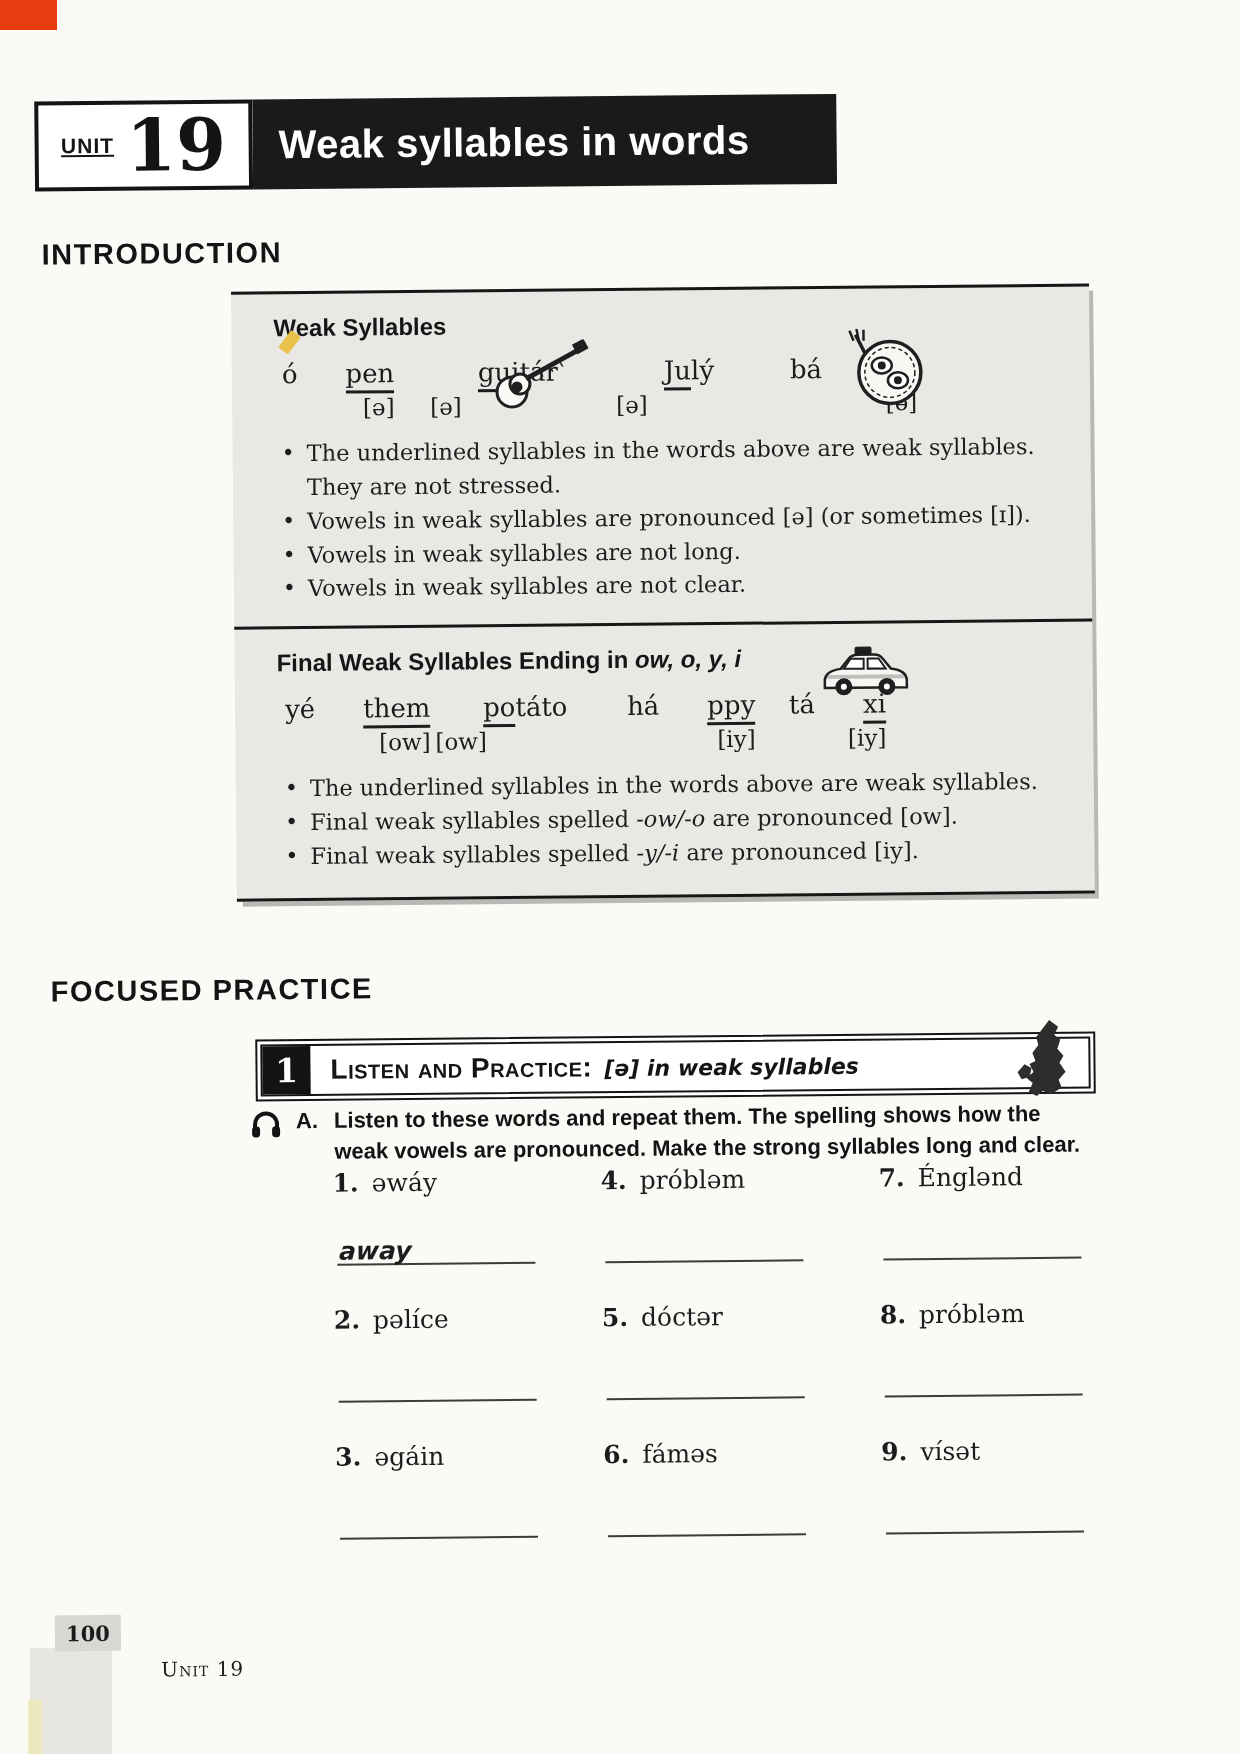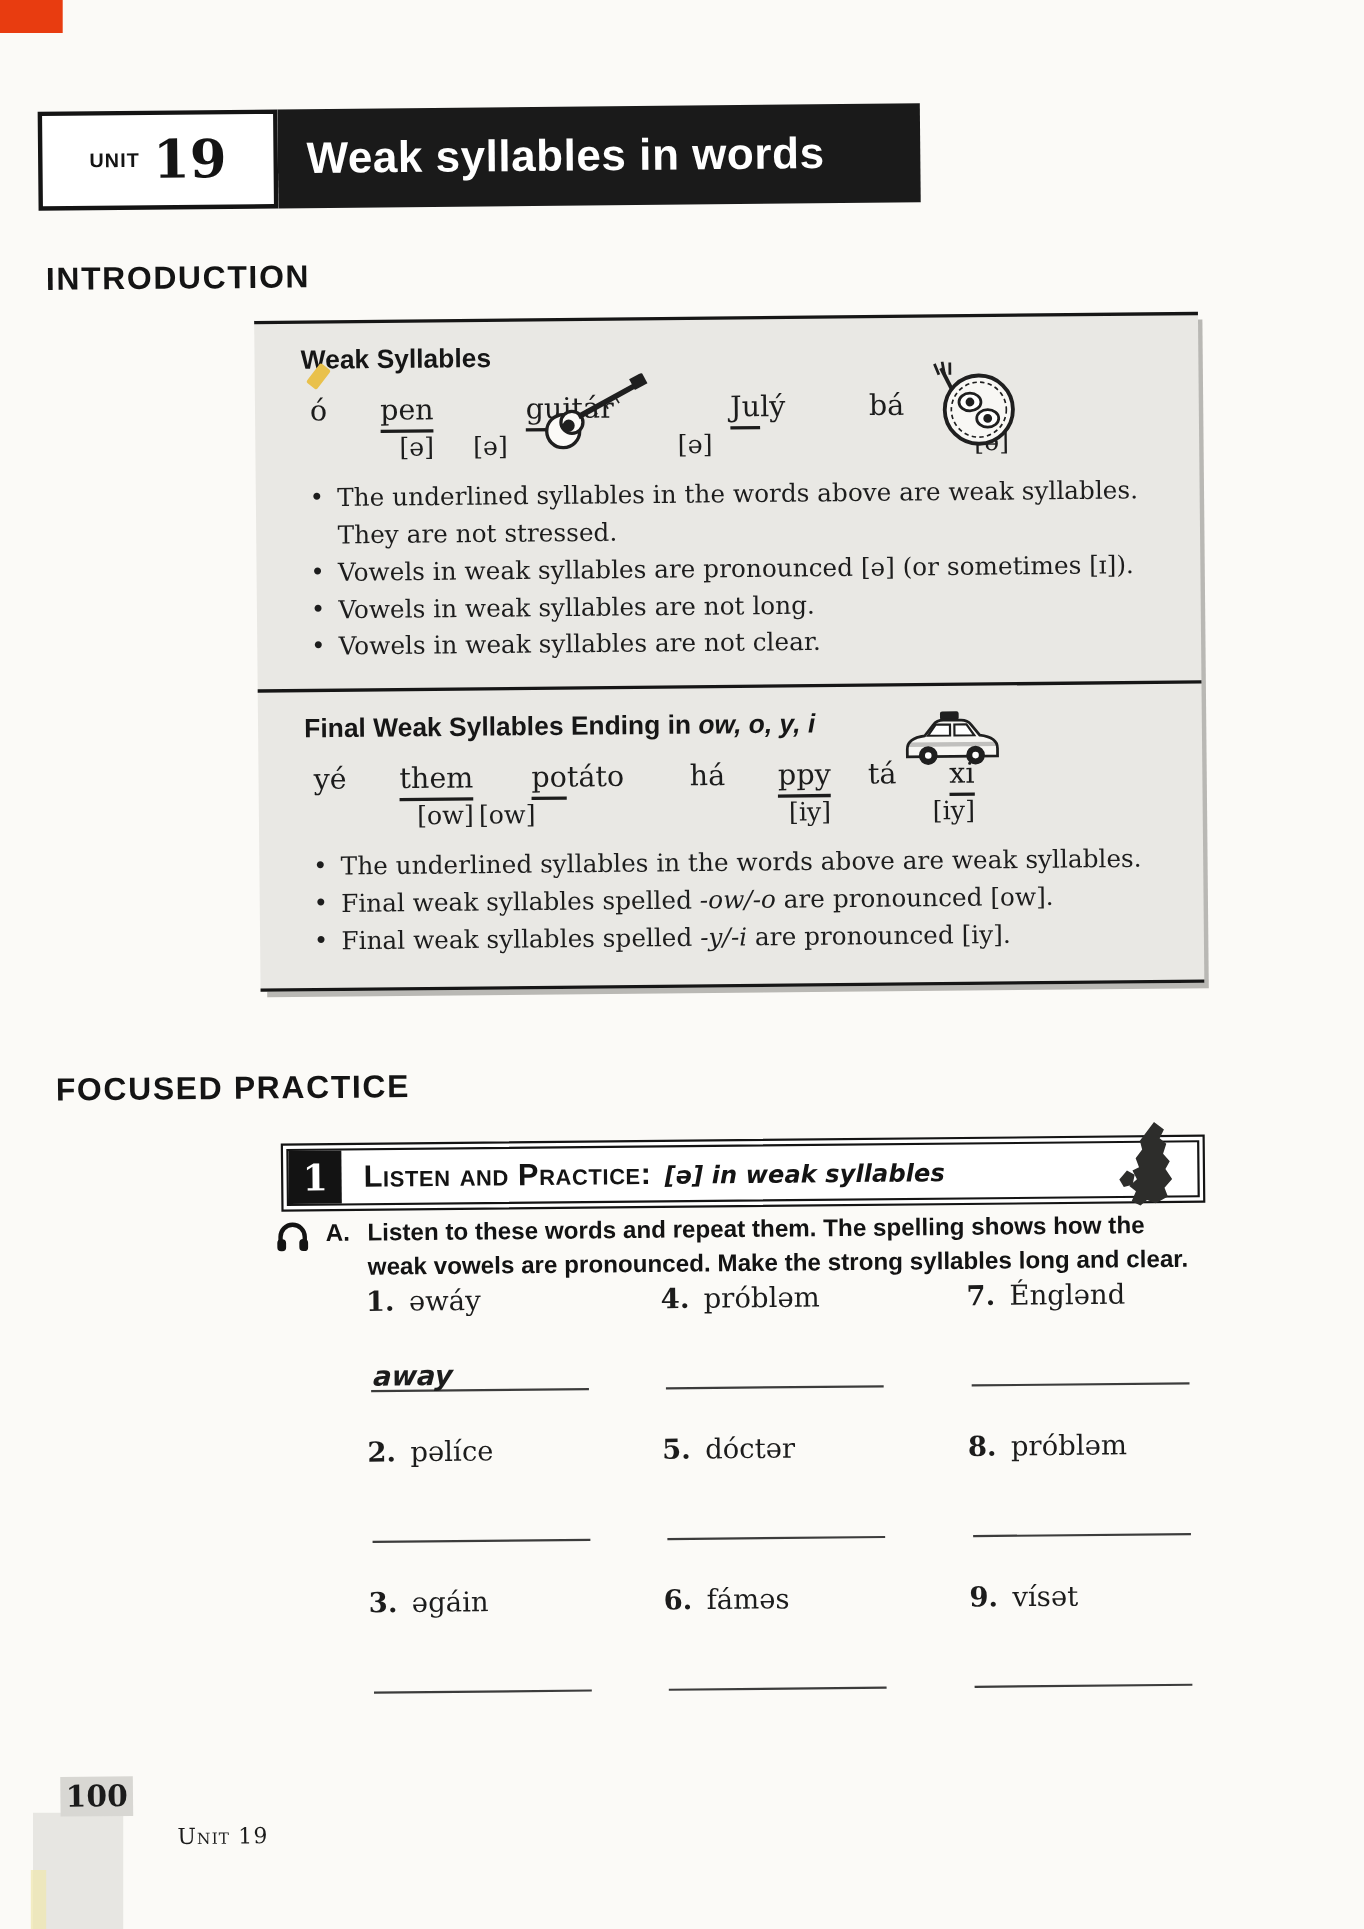--- a/index.html
+++ b/index.html
@@ -9,22 +9,22 @@
 
   
   .corner-strip{position:absolute;left:0;top:0;width:57px;height:30px;}
   .bottom-strip{position:absolute;left:30px;top:1648px;width:82px;height:106px;background:#e7e6e2;}
   .bottom-yellow{position:absolute;left:28px;top:1700px;width:14px;height:54px;opacity:.75;}
   .highlight-artifact{position:absolute;left:287px;top:328px;width:12px;height:22px;background:#e9c14b;transform:rotate(38deg);border-radius:2px;z-index:5;}
 
   
   .header{position:absolute;left:40px;top:96px;width:802px;height:90px;display:flex;}
   .unit-box{box-sizing:border-box;width:218px;background:#ffffff;border:4px solid #141414;display:flex;align-items:center;justify-content:center;gap:12px;z-index:2;}
-  .unit-label{font-family:"Liberation Sans",sans-serif;font-weight:bold;font-size:18px;letter-spacing:1px;color:#141414;}
-  .unit-number{font-family:"DejaVu Serif",serif;font-weight:bold;font-size:48px;line-height:1;color:#141414;}
+  .unit-label{font-family:"Liberation Sans",sans-serif;font-weight:bold;font-size:21px;letter-spacing:1px;color:#141414;text-decoration:underline;}
+  .unit-number{font-family:"DejaVu Serif",serif;font-weight:bold;font-size:72px;line-height:1;color:#141414;}
   .title-bar{flex:1;background:#1a1a1a;color:#ffffff;display:flex;align-items:center;padding-left:26px;font-family:"Liberation Sans",sans-serif;font-weight:bold;font-size:40px;letter-spacing:0.5px;}
 
   .section-heading{position:absolute;font-family:"Liberation Sans",sans-serif;font-weight:bold;font-size:29px;letter-spacing:1.5px;color:#141414;}
   #intro-heading{left:46px;top:233px;}
   #practice-heading{left:48px;top:970px;}
 
   
   .intro-box{position:absolute;left:235px;top:288px;width:858px;box-sizing:border-box;background:#e9e8e4;border-top:3px solid #161616;border-bottom:3px solid #161616;box-shadow:5px 6px 0 -1px rgba(62,60,54,0.35);padding:20px 28px 24px 42px;}
   .box-title{font-family:"Liberation Sans",sans-serif;font-weight:bold;font-size:24px;color:#161616;}
   .seg-italic{font-style:italic;}
@@ -64,21 +64,21 @@
   
   .items-grid{position:absolute;left:328px;top:1166px;display:grid;grid-auto-flow:column;grid-template-rows:repeat(3,auto);grid-template-columns:268px 278px auto;}
   .item{margin-bottom:40px;}
   .item-line{display:flex;gap:13px;font-size:25px;white-space:nowrap;}
   .item-num{font-weight:bold;font-family:"DejaVu Serif",serif;}
   .item-word{font-family:"DejaVu Serif",serif;}
   .answer-line{margin:34px 0 0 4px;width:198px;border-bottom:2px solid #3c3c3c;height:32px;display:flex;align-items:flex-end;}
   .answer-text{font-family:"DejaVu Sans",sans-serif;font-weight:bold;font-style:italic;font-size:25px;transform:skewX(-4deg);padding-left:2px;line-height:1;}
 
   
-  .page-number-box{position:absolute;left:46px;top:1610px;width:66px;height:36px;background:#d8d7d3;display:flex;align-items:center;justify-content:center;font-family:"DejaVu Serif",serif;font-weight:bold;font-size:27px;color:#1b1b1b;}
+  .page-number-box{position:absolute;left:46px;top:1610px;width:66px;height:36px;background:#d8d7d3;display:flex;align-items:center;justify-content:center;font-family:"DejaVu Serif",serif;font-weight:bold;font-size:21px;color:#1b1b1b;}
   .footer-unit{position:absolute;left:152px;top:1617px;font-family:"DejaVu Serif",serif;font-size:20px;font-variant:small-caps;letter-spacing:1px;color:#1b1b1b;margin-top:36px;}
 </style>
 </head>
 <body>
 
 <div class="page">
 
   <div class="corner-strip" style="background:#e83c10;"></div>
   <div class="bottom-strip"></div>
   <div class="bottom-yellow" style="background:#efe7b0;"></div>

